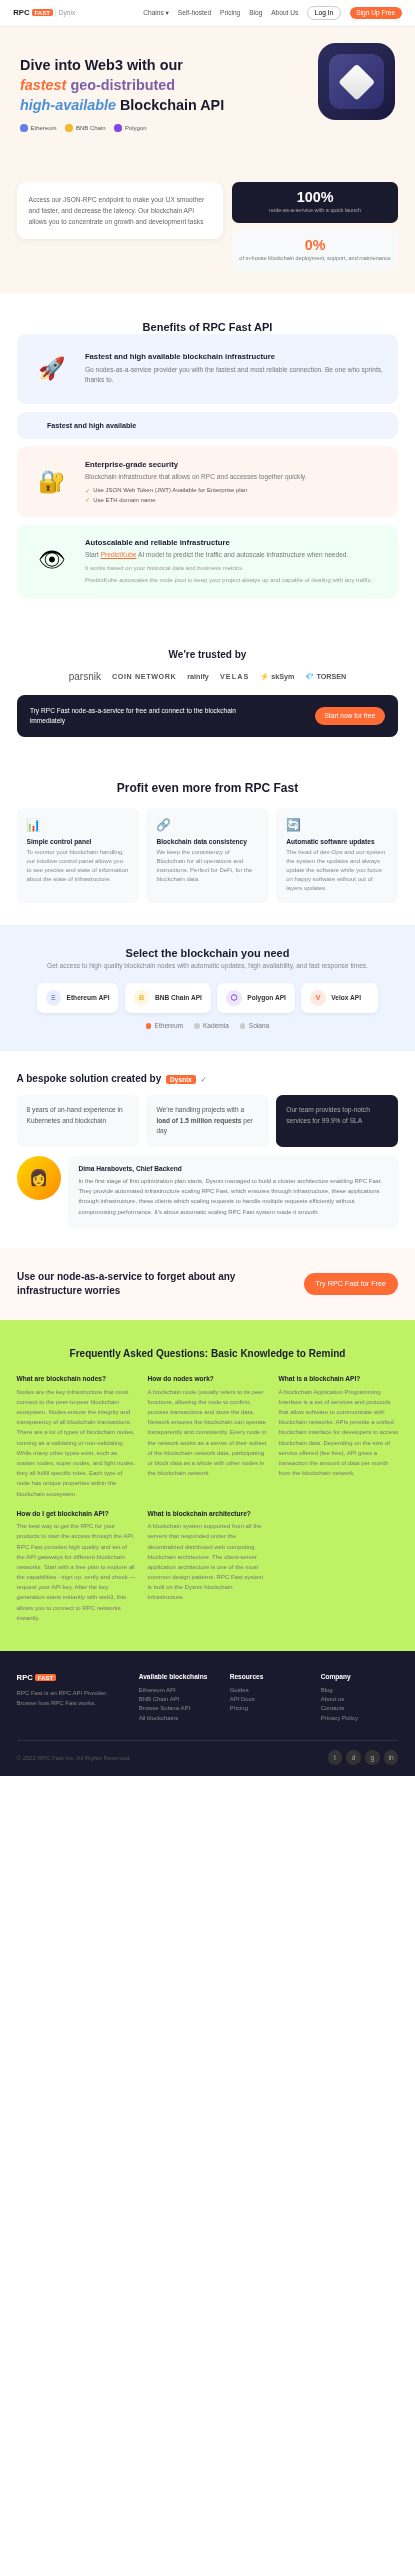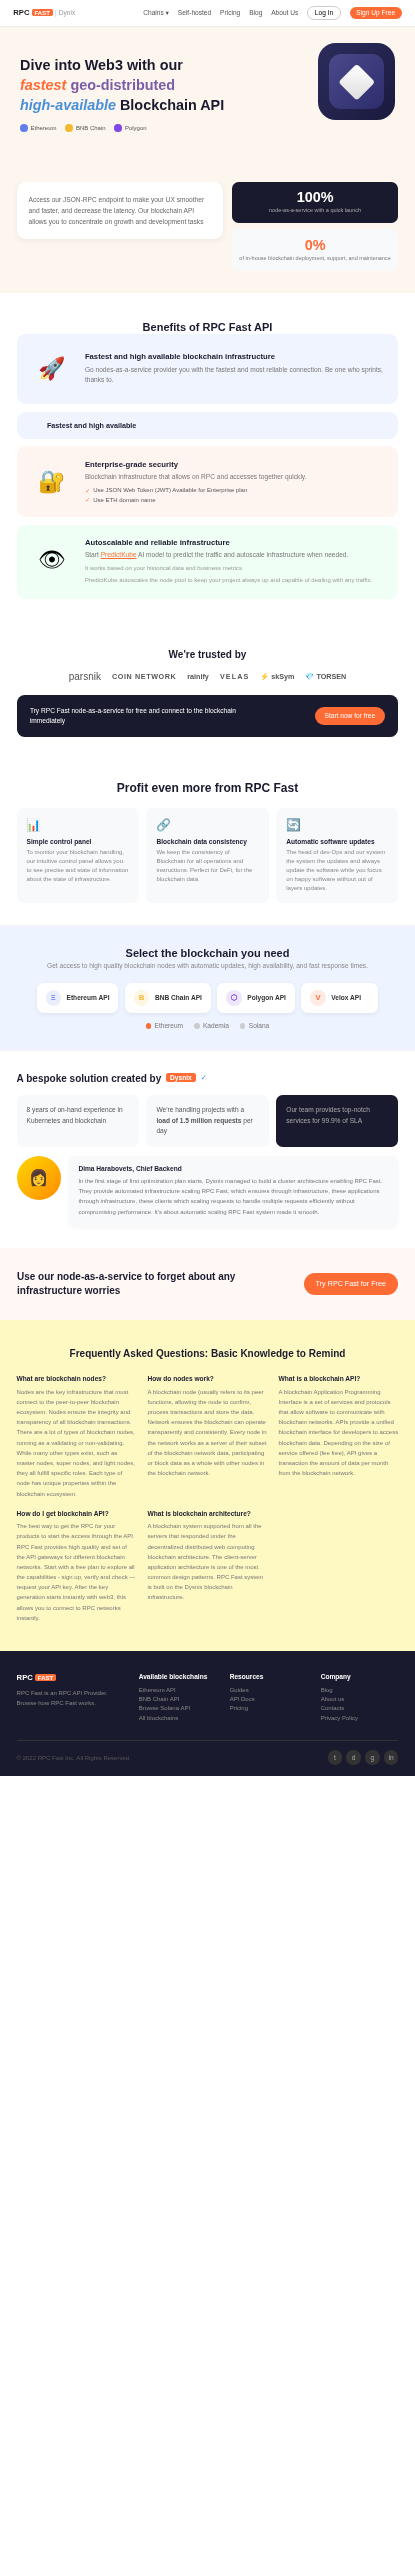--- a/index.html
+++ b/index.html
@@ -194,21 +194,21 @@
       <span>Kademia</span>
     </div>
     <div style="display:flex;align-items:center;gap:3.3px;font-size:6.6px;color:#777;cursor:pointer;">
       <span style="width:5.5px;height:5.5px;border-radius:50%;background:#ccc;display:inline-block;"></span>
       <span>Solana</span>
     </div>
   </div>
 </section>
 
 <section style="padding:22px 16.6px;background:#fff;">
-  <div style="display:flex;align-items:flex-start;gap:4.4px;margin-bottom:11px;flex-wrap:wrap;">
+  <div style="display:flex;align-items:flex-end;gap:4.4px;margin-bottom:11px;flex-wrap:wrap;">
     <h2 style="font-size:10px;font-weight:700;color:#1a1a2e;">A bespoke solution created by</h2>
     <span style="background:#ff6b35;color:#fff;border-radius:2.2px;padding:1.1px 4.4px;font-size:6.6px;font-weight:700;">Dysnix</span>
     <span style="color:#4a90d9;font-size:7.7px;">✓</span>
   </div>
 
   <div style="display:flex;gap:7.7px;margin-bottom:8.9px;">
     <div style="flex:1;background:#f8f9fb;border-radius:6.6px;padding:10px;">
       <p style="font-size:6.6px;color:#555;line-height:1.6;">8 years of on-hand experience in Kubernetes and blockchain</p>
     </div>
     <div style="flex:1;background:#f8f9fb;border-radius:6.6px;padding:10px;">
@@ -226,21 +226,21 @@
       <div style="font-size:6px;color:#777;line-height:1.7;margin-top:4.4px;">In the first stage of first optimization plan starts, Dysnix managed to build a cluster architecture enabling RPC Fast. They provide automated infrastructure scaling RPC Fast, which ensures through infrastructure, these applications through infrastructure, these clients which scaling requests to handle multiple requests efficiently without compromising performance. It's about automatic scaling RPC Fast system made it smooth.</div>
     </div>
   </div>
 </section>
 
 <section style="background:#fff8f5;padding:22px 17px;display:flex;align-items:center;justify-content:space-between;gap:11px;">
   <h2 style="font-size:10px;font-weight:700;color:#1a1a2e;max-width:232px;line-height:1.4;">Use our node-as-a-service to forget about any infrastructure worries</h2>
   <button style="background:#ff6b35;color:#fff;border:none;border-radius:11px;padding:6.6px 12px;font-size:7.2px;cursor:pointer;white-space:nowrap;">Try RPC Fast for Free</button>
 </section>
 
-<section style="padding:28px 16.6px;background:#fef9c3;">
+<section style="padding:28px 16.6px;background:#bef264;">
   <h2 style="text-align:center;font-size:10px;font-weight:700;color:#1a1a2e;margin-bottom:16.6px;">Frequently Asked Questions: Basic Knowledge to Remind</h2>
   <div style="display:grid;grid-template-columns:1fr 1fr 1fr;gap:11px;">
     <div>
       <h4 style="font-size:6.6px;font-weight:700;color:#1a1a2e;margin-bottom:4.4px;">What are blockchain nodes?</h4>
       <p style="font-size:6px;color:#777;line-height:1.7;">Nodes are the key infrastructure that must connect to the peer-to-peer blockchain ecosystem. Nodes ensure the integrity and transparency of all blockchain transactions. There are a lot of types of blockchain nodes, running as a validating or non-validating. While many other types exist, such as master nodes, super nodes, and light nodes, they all fulfill specific roles. Each type of node has unique properties within the blockchain ecosystem.</p>
     </div>
     <div>
       <h4 style="font-size:6.6px;font-weight:700;color:#1a1a2e;margin-bottom:4.4px;">How do nodes work?</h4>
       <p style="font-size:6px;color:#777;line-height:1.7;">A blockchain node (usually refers to its peer functions, allowing the node to confirm, process transactions and store the data. Network ensures the blockchain can operate transparently and consistently. Every node in the network works as a server of their subset of the blockchain network data, participating or block data as a whole with other nodes in the blockchain network.</p>
     </div>

